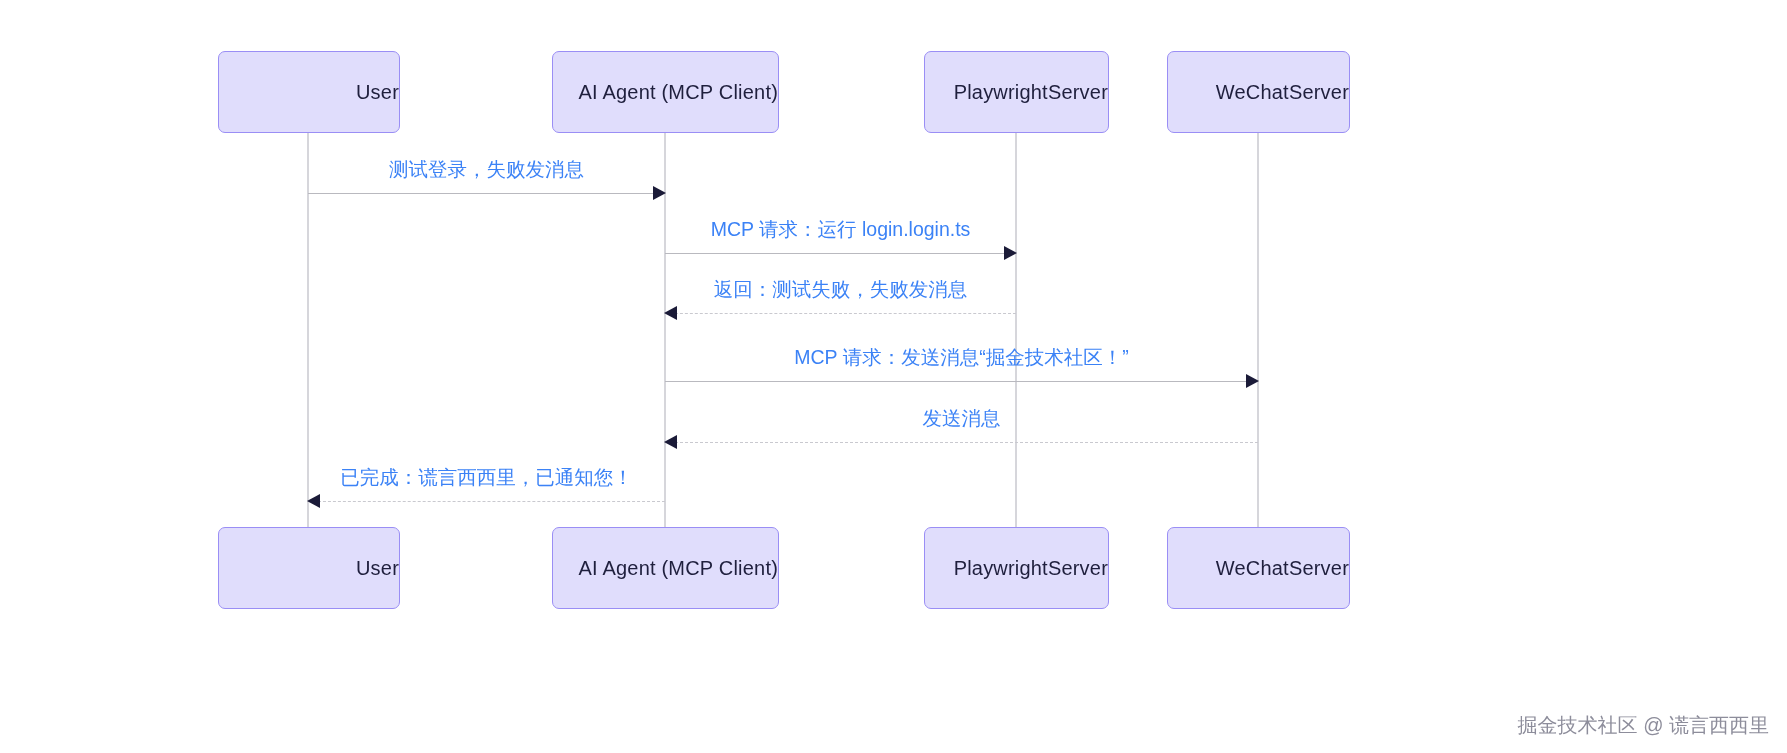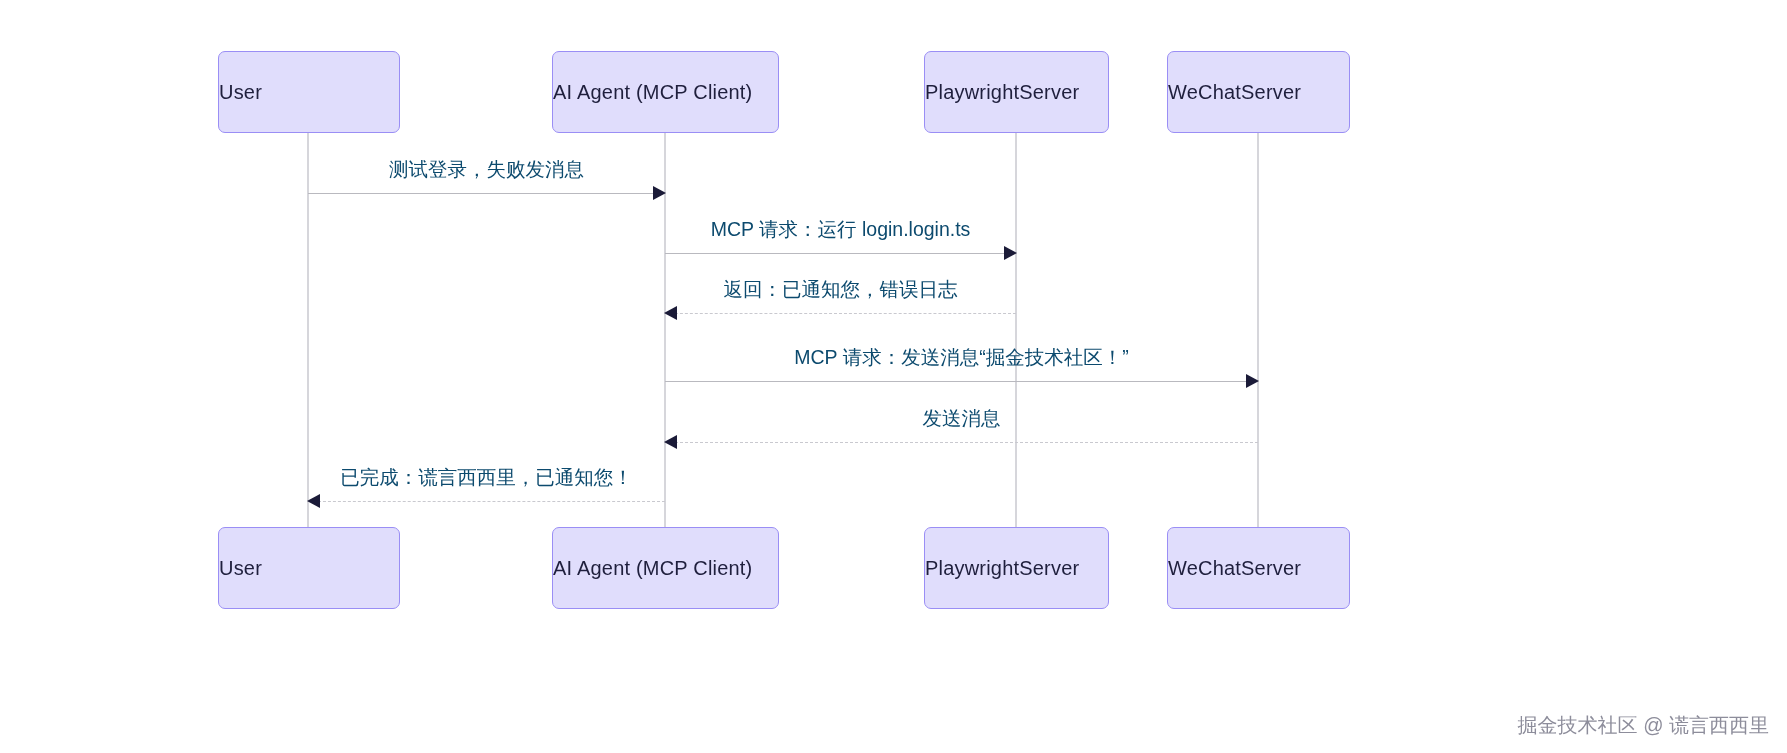--- a/index.html
+++ b/index.html
@@ -19,21 +19,21 @@
   }
   
   .participant-box {
     position: absolute;
     box-sizing: border-box;
     background: #e0ddfc;
     border: 1.6px solid #9a8ef5;
     border-radius: 7px;
     display: flex;
     align-items: center;
-    justify-content: flex-start;
+    justify-content: flex-end;
     color: #1f1f3d;
     font-size: 20px;
     letter-spacing: .2px;
     white-space: nowrap;
     z-index: 4;
   }
   
   .lifeline {
     position: absolute;
     width: 2px;
@@ -70,21 +70,21 @@
   }
   .msg.to-left .head {
     left: -1px;
     border-right: 13px solid #1b1b38;
   }
   .msg .label {
     position: absolute;
     bottom: 12px;
     width: 100%;
     text-align: center;
-    color: #0c4a6e;
+    color: #3b82f6;
     font-size: 19.5px;
     white-space: nowrap;
     line-height: 1.2;
   }
   
   .watermark {
     position: absolute;
     right: 18px;
     bottom: 14px;
     color: #8d8d9b;
@@ -128,21 +128,21 @@
         <div class="label">测试登录，失败发消息</div>
       </div>
       <div class="msg solid to-right" style="left: 665px; top: 253px; width: 351px;">
         <div class="line"></div>
         <div class="head"></div>
         <div class="label">MCP 请求：运行 login.login.ts</div>
       </div>
       <div class="msg dashed to-left" style="left: 665px; top: 313px; width: 351px;">
         <div class="line"></div>
         <div class="head"></div>
-        <div class="label">返回：已通知您，错误日志</div>
+        <div class="label">返回：测试失败，失败发消息</div>
       </div>
       <div class="msg solid to-right" style="left: 665px; top: 381px; width: 593px;">
         <div class="line"></div>
         <div class="head"></div>
         <div class="label">MCP 请求：发送消息“掘金技术社区！”</div>
       </div>
       <div class="msg dashed to-left" style="left: 665px; top: 442px; width: 593px;">
         <div class="line"></div>
         <div class="head"></div>
         <div class="label">发送消息</div>

